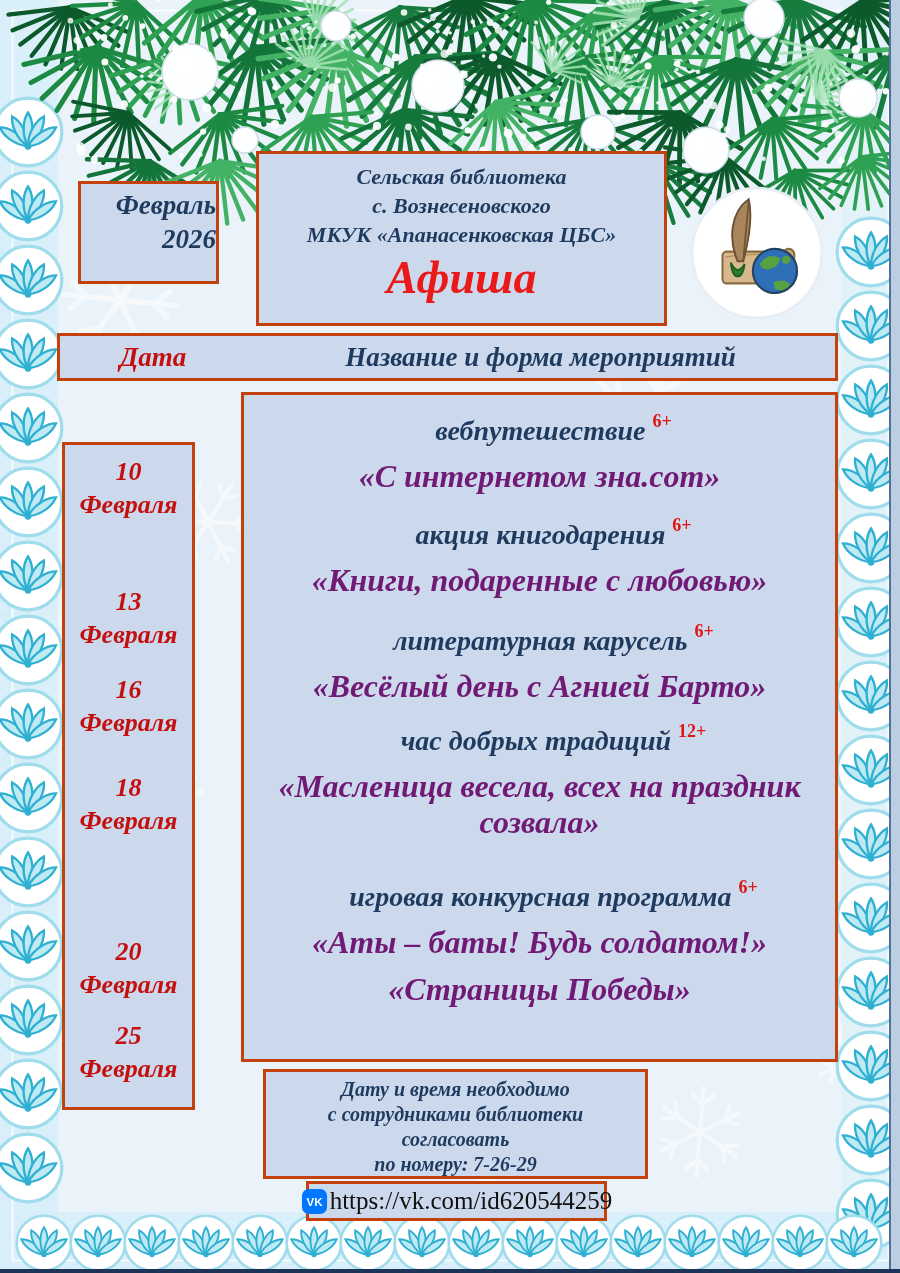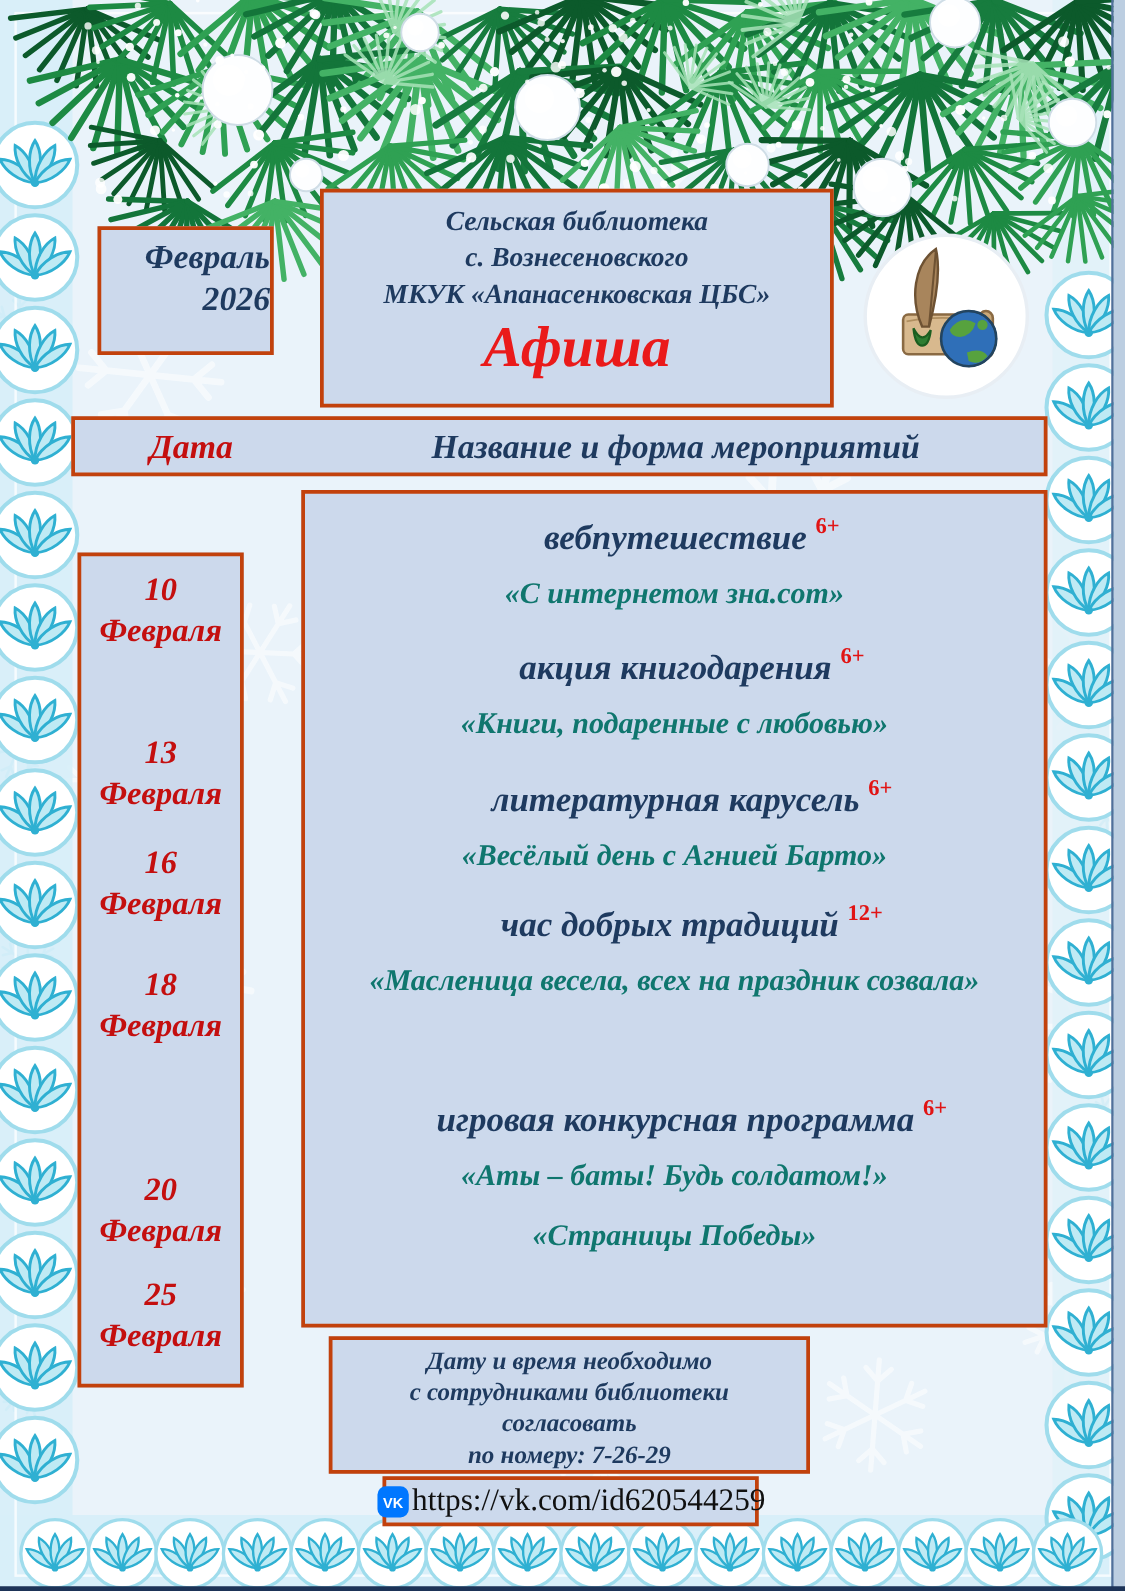--- a/index.html
+++ b/index.html
@@ -18,21 +18,21 @@
   .logo-wrap{position:absolute;left:684px;top:184px;width:146px;height:138px;}
   .thead{left:57px;top:333px;width:781px;height:48px;display:flex;align-items:center;font-size:27px;}
   .thead .th-date{width:186px;}
   .thead .th-event{flex:1;}
   .date-col{left:62px;top:394px;width:133px;height:668px;margin-top:48px;}
   .event-col{left:241px;top:392px;width:597px;height:670px;}
   .date-cell{position:absolute;left:0;right:0;font-size:26px;line-height:33px;color:#c40f0f;font-weight:bold;font-style:italic;text-align:center;}
   .event{position:absolute;left:0;right:0;text-align:center;}
   .event-title{font-size:28px;line-height:48px;color:#1e3a5f;font-weight:bold;font-style:italic;padding-left:28px;}
   .age{display:inline-block;font-size:18px;color:#e11414;font-style:normal;font-weight:bold;transform:translateY(-13px);margin-left:7px;}
-  .event-quote{font-size:24px;line-height:36px;color:#0f766e;font-weight:bold;font-style:italic;max-width:560px;margin:0 auto;}
+  .event-quote{font-size:32px;line-height:36px;color:#701a75;font-weight:bold;font-style:italic;max-width:560px;margin:0 auto;}
   .note-box{left:263px;top:1069px;width:385px;height:110px;padding-top:5px;}
   .note-line{font-size:20px;line-height:25px;}
   .vk-bar{left:306px;top:1181px;width:301px;height:40px;display:flex;align-items:center;justify-content:center;gap:2px;}
   .vk-url{font-size:25px;color:#101010;font-family:"Liberation Serif",serif;}
   .vk-icon{width:27px;height:27px;flex:0 0 auto;}
 </style>
 </head>
 <body>
 
 <div class="poster">

